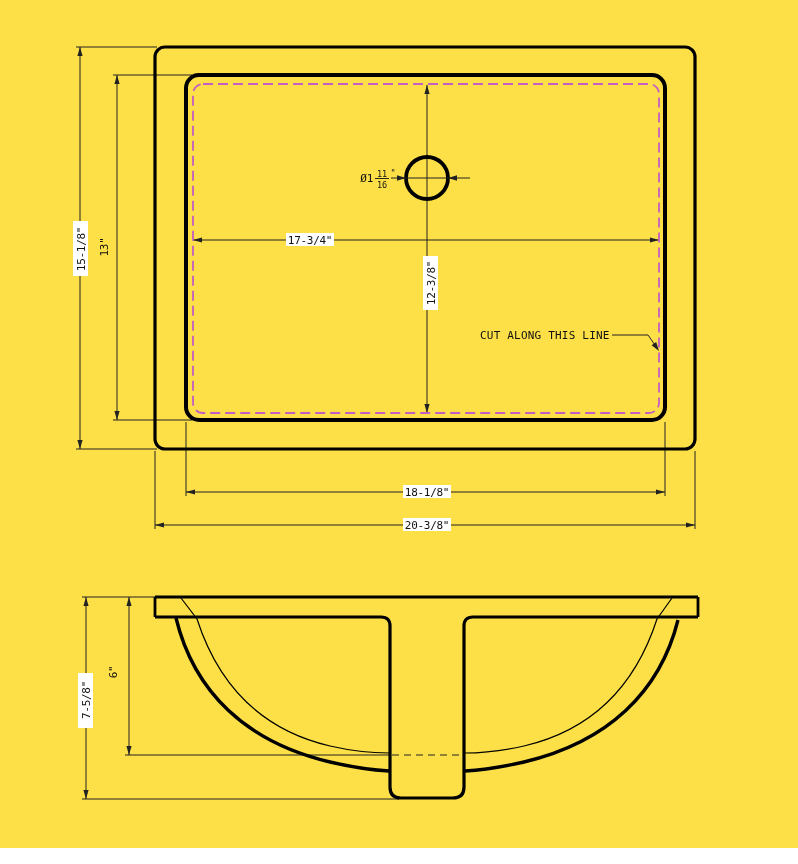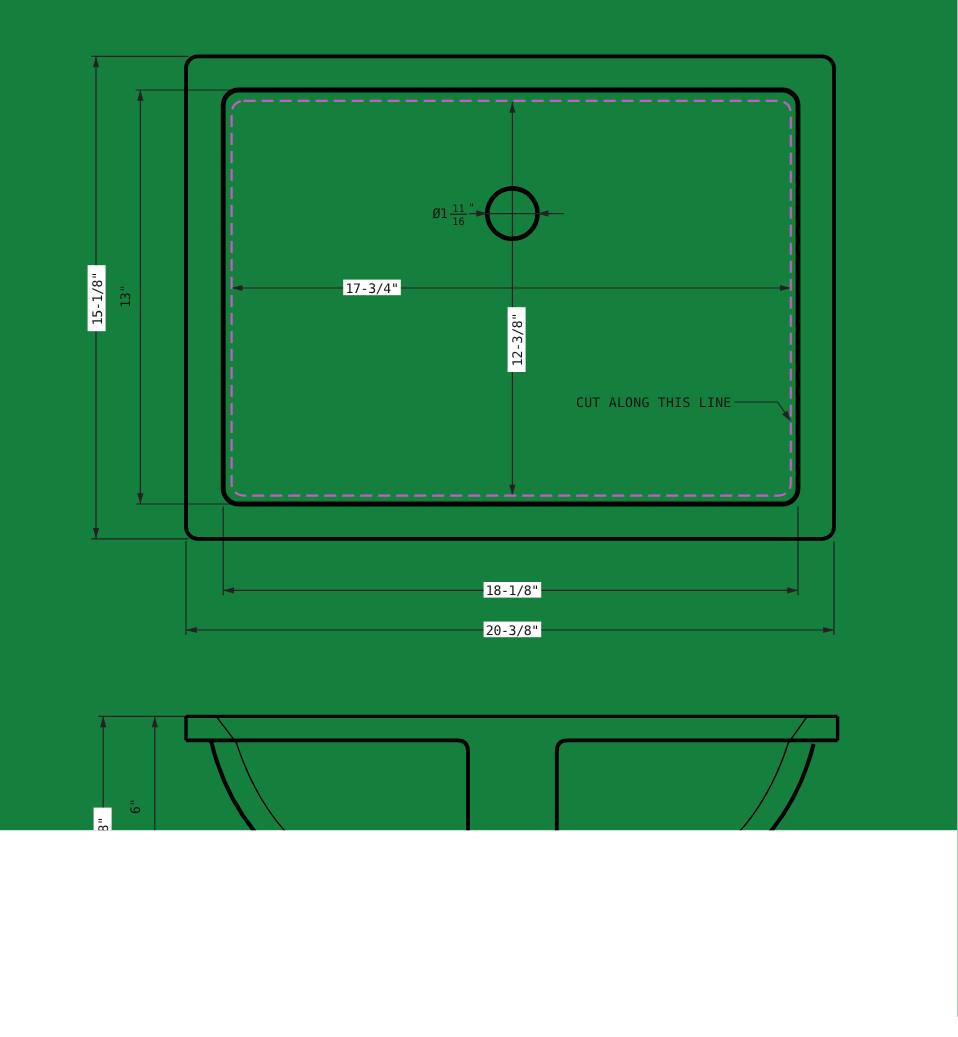--- a/index.html
+++ b/index.html
@@ -1,16 +1,16 @@
 <!DOCTYPE html>
 <html><head>
 <meta charset="utf-8">
 <style>
   html,body{margin:0;padding:0;background:#ffffff;}
-  .canvas{position:relative;width:798px;height:692px;background:#15803d;overflow:hidden;}
+  .canvas{position:relative;width:798px;height:848px;background:#fde047;overflow:hidden;}
   svg{display:block;}
   text{font-family:"DejaVu Sans Mono","Liberation Mono",monospace;fill:#111;}
   .dimtxt{font-size:11px;letter-spacing:-0.3px;}
   .fractxt{font-size:8.5px;}
   .notetxt{font-size:11px;letter-spacing:0.2px;}
 </style>
 </head>
 <body>
 
 <div class="canvas">

